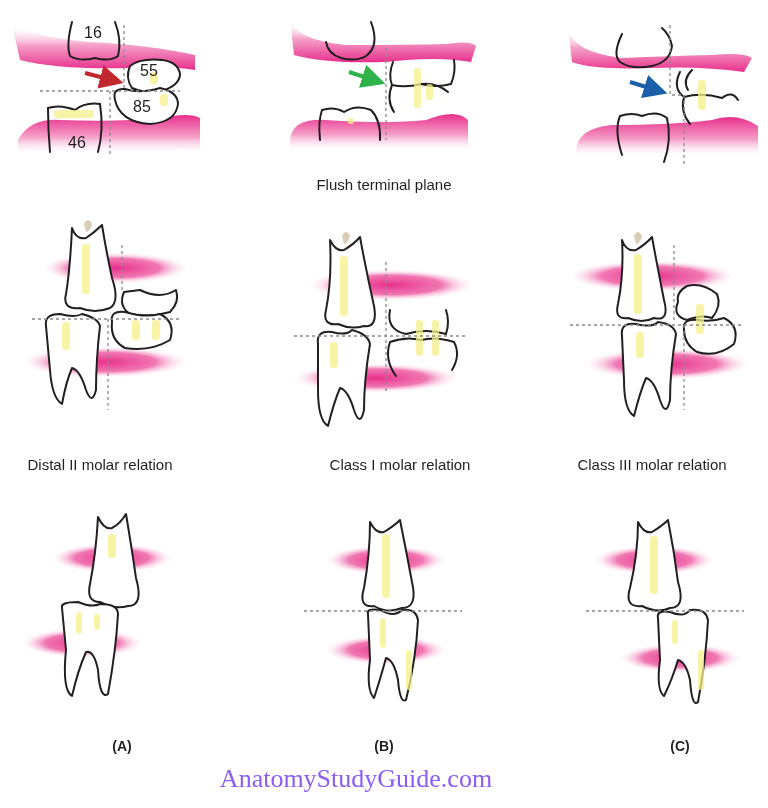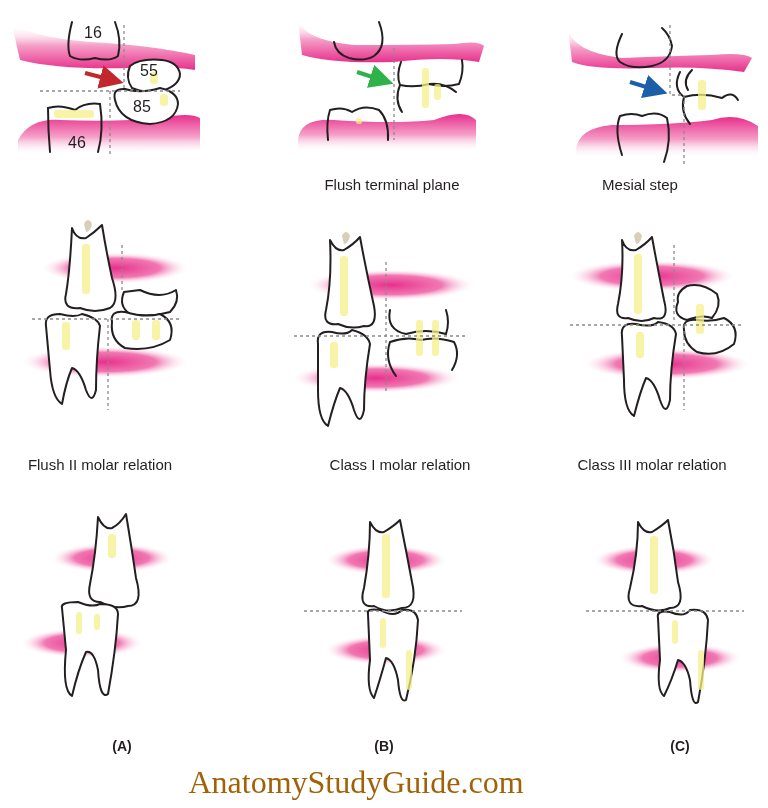--- a/index.html
+++ b/index.html
@@ -3,21 +3,21 @@
   <meta charset="utf-8">
   <style>
     html, body { margin: 0; padding: 0; background: #ffffff; }
     body { width: 768px; height: 808px; position: relative; overflow: hidden;
            font-family: "Liberation Sans", sans-serif; color: #231f20; }
     .panel { position: absolute; }
     .panel svg { position: absolute; left: 0; top: 0; overflow: visible; }
     .caption { position: absolute; font-size: 15px; text-align: center; white-space: nowrap; }
     .letter { position: absolute; font-size: 14px; font-weight: bold; text-align: center; width: 60px; }
     .watermark { position: absolute; left: 0; width: 712px; top: 764px; text-align: center;
-                 font-family: "Liberation Serif", serif; font-size: 32px; color: #a16207; }
+                 font-family: "Liberation Serif", serif; font-size: 26px; color: #8b5cf6; }
     .tooth { fill: #ffffff; stroke: #231f20; stroke-width: 2; stroke-linejoin: round; }
     .open { fill: none; stroke: #231f20; stroke-width: 2; stroke-linecap: round; }
     .dash { stroke: #8a8a8a; stroke-width: 1.3; stroke-dasharray: 3 3; fill: none; }
     .yel { fill: #f4f08a; opacity: 0.75; }
     .num { font-family: "Liberation Sans", sans-serif; font-size: 16px; fill: #231f20; }
   </style>
 </head>
 <body>
 
 <svg width="0" height="0" style="position:absolute">
@@ -64,21 +64,21 @@
     <path class="open" d="M50,152 Q48,130 48,108 Q60,104 75,110 Q85,102 100,104 Q104,130 98,152"></path>
     <rect class="yel" x="54" y="110" width="40" height="8" rx="3"></rect>
     <text class="num" x="68" y="148">46</text>
     <line class="dash" x1="124" y1="25" x2="124" y2="90"></line>
     <line class="dash" x1="40" y1="91" x2="180" y2="91"></line>
     <line class="dash" x1="110" y1="91" x2="110" y2="155"></line>
     <line x1="85" y1="73" x2="112" y2="80" stroke="#c1272d" stroke-width="4" marker-end="url(#ah-red)"></line>
   </svg>
 </div>
 
-<div class="panel" style="left:264px;top:0;width:256px;height:200px;">
+<div class="panel" style="left:256px;top:0;width:256px;height:200px;">
   <svg width="256" height="200">
     <path d="M34,20 Q40,40 90,45 Q150,45 190,44 Q215,40 220,46 L215,62 Q180,56 130,62 Q70,64 38,55 Z" fill="url(#gumTop)"></path>
     <path d="M34,140 Q36,118 70,120 Q130,124 170,120 Q200,108 212,120 L212,152 L34,150 Z" fill="url(#gumBot)"></path>
     <path class="open" d="M70,42 Q72,54 85,58 Q100,62 110,56 Q124,46 115,22"></path>
     <path class="open" d="M137,62 Q132,75 136,85 Q150,88 165,84 Q180,88 195,84 Q200,72 198,60"></path>
     <path class="open" d="M136,85 Q130,100 138,112 M165,84 Q180,82 192,92"></path>
     <rect class="yel" x="158" y="68" width="7" height="40" rx="3"></rect>
     <rect class="yel" x="170" y="84" width="7" height="16" rx="3"></rect>
     <path class="open" d="M64,140 Q62,122 66,110 Q78,106 88,112 Q100,104 115,110 Q125,120 124,140"></path>
     <rect class="yel" x="92" y="118" width="6" height="6" rx="2"></rect>
@@ -94,41 +94,40 @@
     <path d="M64,150 Q66,128 100,125 Q160,125 200,120 Q225,112 246,126 L246,158 L64,158 Z" fill="url(#gumBot)"></path>
     <path class="open" d="M110,34 Q100,55 108,62 Q120,70 140,66 Q158,62 160,46 Q158,35 150,28"></path>
     <path class="open" d="M168,72 Q160,88 172,97 Q190,92 210,98 Q220,90 226,100"></path>
     <path class="open" d="M180,70 Q170,80 176,90"></path>
     <path class="open" d="M172,97 Q168,112 178,124"></path>
     <rect class="yel" x="186" y="80" width="8" height="30" rx="3"></rect>
     <path class="open" d="M110,155 Q102,130 108,116 Q120,112 130,116 Q145,110 155,118 Q160,140 152,162"></path>
     <path class="dash" d="M158,25 L158,95 L172,95 L172,165"></path>
     <line x1="118" y1="82" x2="144" y2="90" stroke="#1b5fa8" stroke-width="4" marker-end="url(#ah-blue)"></line>
   </svg>
-  <div class="caption" style="left:0;width:256px;top:176px;">Mesial step</div>
 </div>
 
 <div class="panel" style="left:0;top:210px;width:256px;height:270px;">
   <svg width="256" height="270">
     <ellipse cx="115" cy="58" rx="75" ry="16" fill="url(#gumBlob)"></ellipse>
     <ellipse cx="105" cy="152" rx="85" ry="16" fill="url(#gumBlob)"></ellipse>
     <path class="tooth" d="M72,18 Q76,30 86,28 Q95,22 102,15 Q106,40 112,68 Q120,92 110,98 Q95,104 80,98 Q62,100 66,84 Q70,60 72,18 Z"></path>
     <path d="M84,14 Q88,6 92,14 Q90,22 86,22 Z" fill="#d9cfb8"></path>
     <rect class="yel" x="82" y="34" width="8" height="50" rx="3"></rect>
     <path class="tooth" d="M46,116 Q44,104 60,104 Q75,108 82,104 Q98,108 100,116 Q96,150 96,180 Q92,196 86,180 Q80,160 72,158 Q66,172 62,194 Q52,188 50,160 Z"></path>
     <rect class="yel" x="62" y="112" width="8" height="28" rx="3"></rect>
     <path class="tooth" d="M124,82 Q118,96 130,104 Q150,108 170,102 Q180,92 176,80 Q160,90 140,80 Z"></path>
     <path class="tooth" d="M112,112 Q110,100 125,102 Q145,108 160,104 Q176,112 170,130 Q150,142 125,138 Q110,130 112,112 Z"></path>
     <rect class="yel" x="132" y="110" width="8" height="20" rx="3"></rect>
     <rect class="yel" x="152" y="110" width="8" height="20" rx="3"></rect>
     <line class="dash" x1="122" y1="35" x2="122" y2="80"></line>
     <line class="dash" x1="32" y1="109" x2="182" y2="109"></line>
     <line class="dash" x1="108" y1="109" x2="108" y2="200"></line>
   </svg>
-  <div class="caption" style="left:0;width:200px;top:246px;text-align:center;">Flush II molar relation</div>
+  <div class="caption" style="left:0;width:200px;top:246px;text-align:center;">Distal II molar relation</div>
 </div>
 
 <div class="panel" style="left:256px;top:210px;width:256px;height:270px;">
   <svg width="256" height="270">
     <ellipse cx="135" cy="75" rx="85" ry="16" fill="url(#gumBlob)"></ellipse>
     <ellipse cx="120" cy="168" rx="85" ry="15" fill="url(#gumBlob)"></ellipse>
     <path class="tooth" d="M74,30 Q80,42 88,40 Q98,34 104,27 Q110,60 118,96 Q122,118 108,116 Q95,120 82,114 Q66,116 70,100 Q76,70 74,30 Z"></path>
     <path d="M86,26 Q90,18 94,26 Q92,34 88,34 Z" fill="#d9cfb8"></path>
     <rect class="yel" x="84" y="46" width="8" height="60" rx="3"></rect>
     <path class="tooth" d="M62,134 Q60,120 76,122 Q90,126 96,120 Q112,124 114,134 Q108,170 108,200 Q104,218 98,200 Q92,180 84,178 Q78,192 72,216 Q62,210 62,180 Z"></path>

